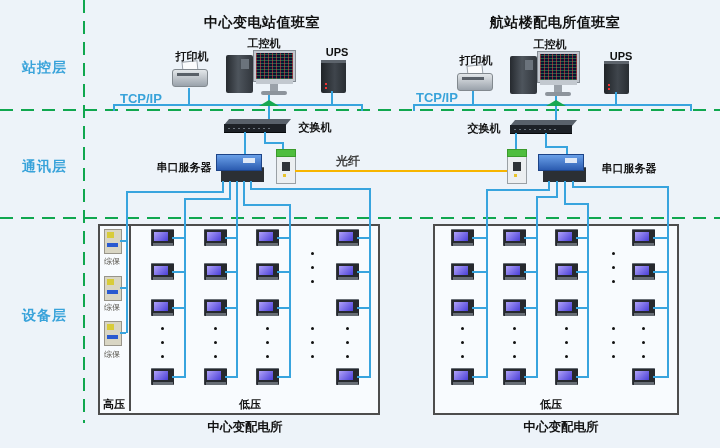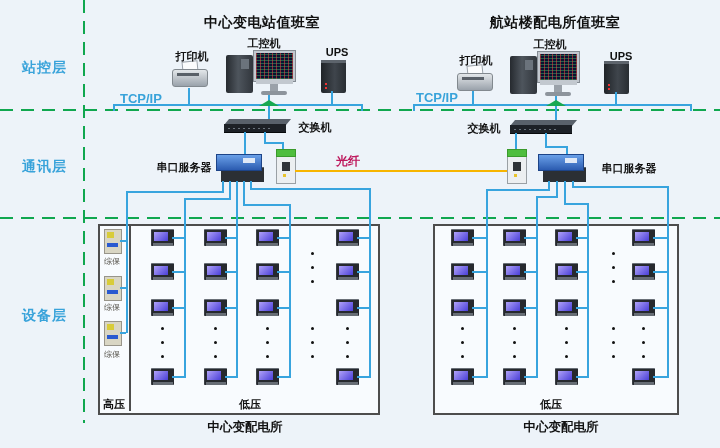--- a/index.html
+++ b/index.html
@@ -10,21 +10,21 @@
   .wire,.dot,.meter,.prot,.prot-label,.divider{z-index:2;}
   .wire{background:#38a4de;}
   .wire.h{height:2px}
   .wire.v{width:2px}
   .gdash-h{height:2px;background:repeating-linear-gradient(90deg,#10a74f 0 13px,transparent 13px 21px);z-index:1;}
   .gdash-v{width:2px;background:repeating-linear-gradient(180deg,#10a74f 0 13px,transparent 13px 21px);z-index:1;}
   .layer-label{color:#39a3da;font-weight:bold;font-size:14px;letter-spacing:1px;}
   .title{color:#111;font-weight:bold;font-size:14px;letter-spacing:0.5px;white-space:nowrap;transform:translateX(-50%);}
   .dev-label{color:#111;font-weight:bold;font-size:11px;white-space:nowrap;transform:translateX(-50%);z-index:3;}
   .tcpip{color:#39a3da;font-weight:bold;font-size:13px;z-index:3;}
-  .fiber-label{color:#be185d;font-weight:bold;font-size:12px;z-index:3;}
+  .fiber-label{color:#404040;font-weight:bold;font-size:12px;z-index:3;}
   .fiber{height:2px;background:#f7b500;z-index:2;}
   .devbox{background:#f8fbfe;border:2px solid #4d4d4d;}
   .divider{background:#4d4d4d;}
   .hv-label,.lv-label{color:#111;font-weight:bold;font-size:11px;transform:translateX(-50%);white-space:nowrap;z-index:3;}
   .caption{color:#111;font-weight:bold;font-size:12.5px;transform:translateX(-50%);white-space:nowrap;}
   .meter{width:22px;height:16px;background:#26292e;border-top:1px solid #6a7078;border-left:1px solid #3a3e44;border-radius:1px;}
   .meter .scr{position:absolute;left:2px;top:2px;width:14px;height:9px;background:linear-gradient(135deg,#b0a2f8,#4a3fd8);}
   .meter .base{position:absolute;left:1px;bottom:0;width:20px;height:3px;background:#676d75;}
   .dot{width:3px;height:3px;border-radius:50%;background:#111;}
   .prot{width:16px;height:23px;background:#d9d6c4;border:1px solid #98958a;}

